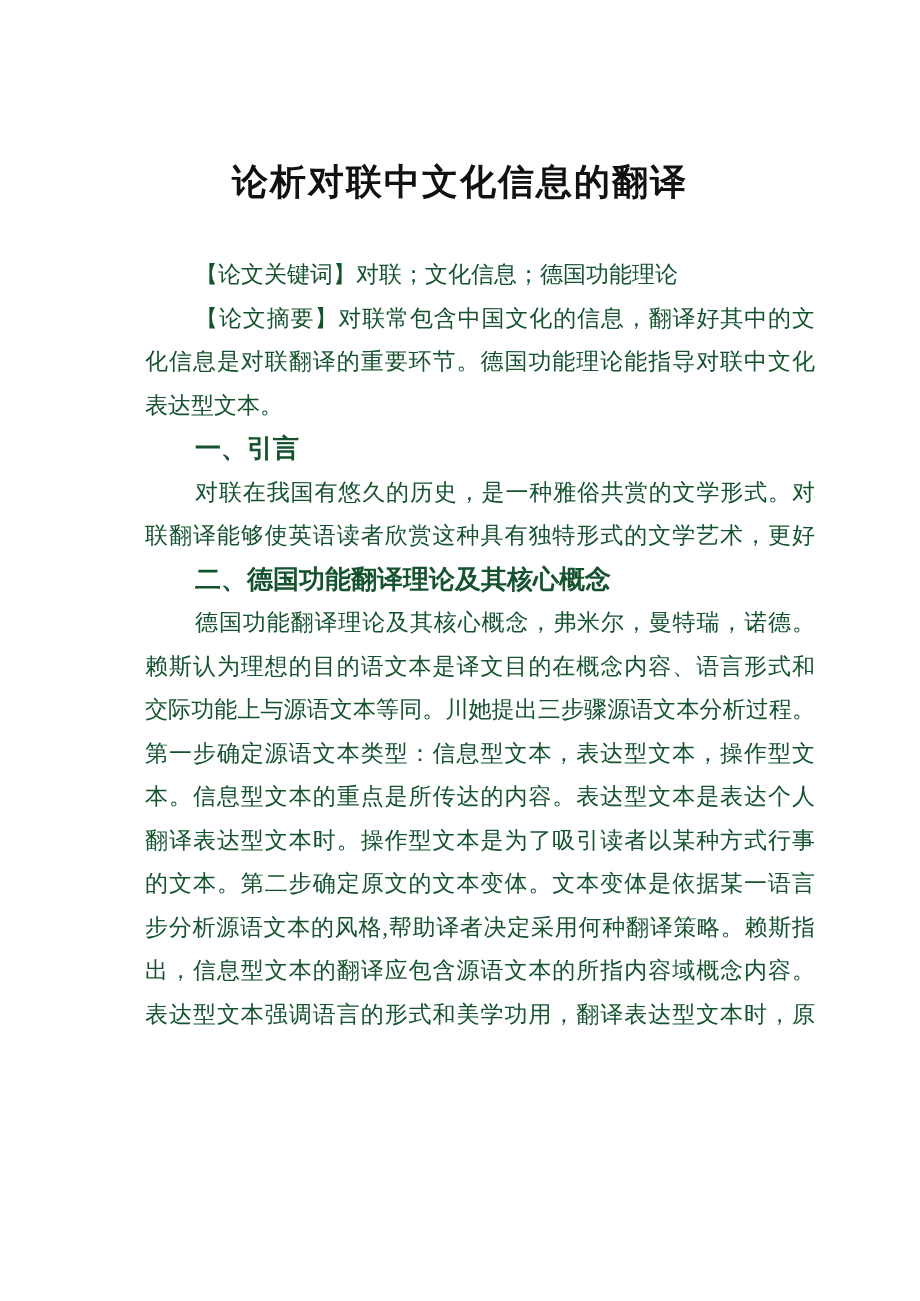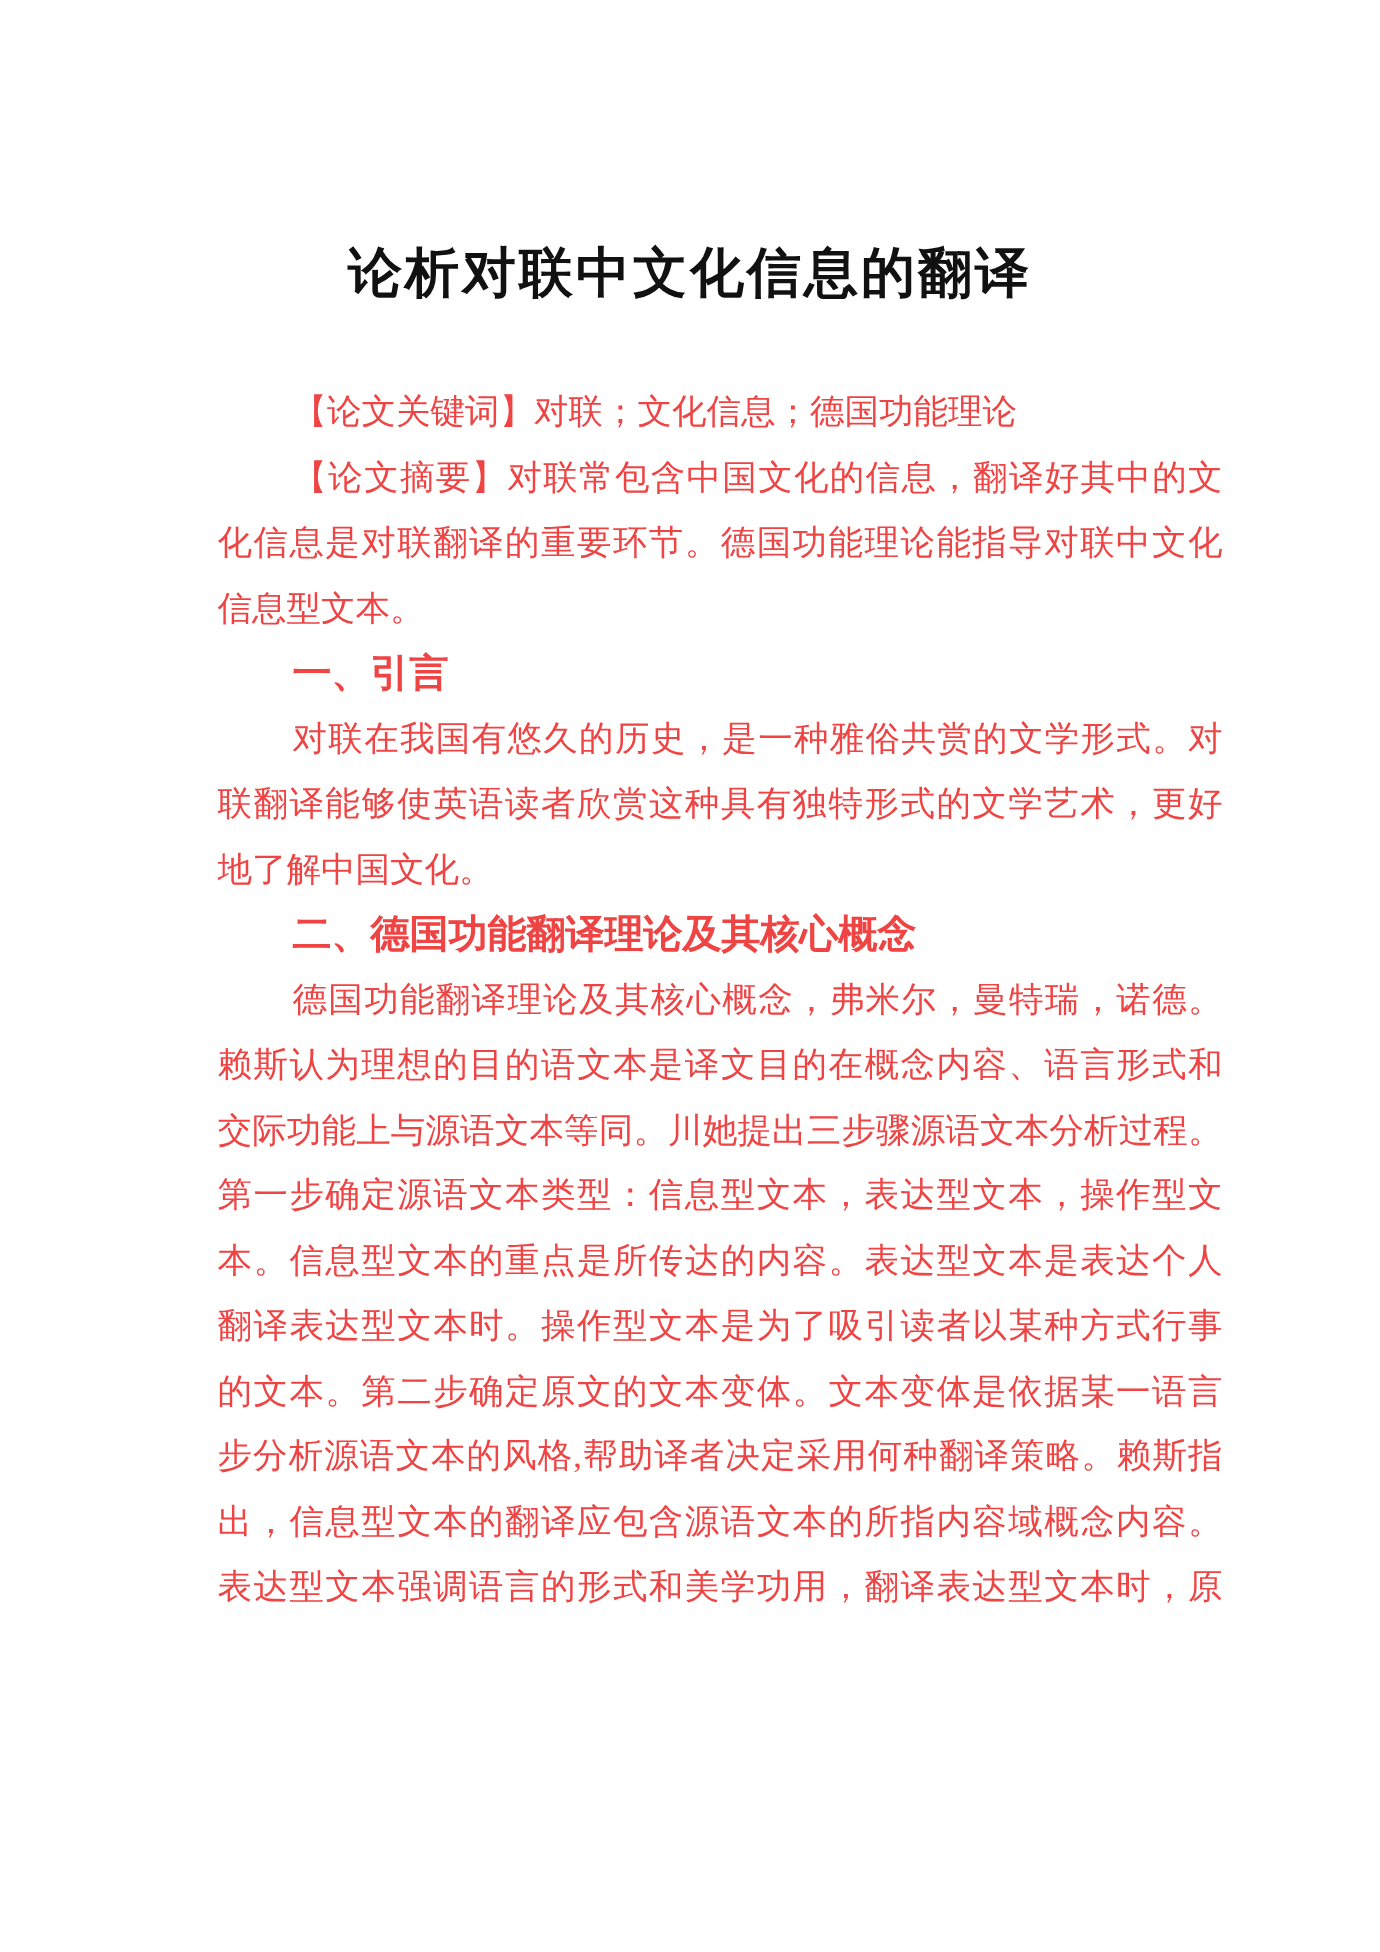--- a/index.html
+++ b/index.html
@@ -34,21 +34,21 @@
     top: 253px;
     left: 145px;
     width: 670px;
   }
   .line {
     height: 43.5px;
     line-height: 43.5px;
     font-size: 23px;
     overflow: hidden;
     white-space: normal;
-    color: #ef4444;
+    color: #14532d;
   }
   .line.indent { text-indent: 50px; }
   .line.fill {
     text-align: justify;
     text-align-last: justify;
     font-family: Liberation Serif, serif;
   }
   .line.heading {
     font-family: "Liberation Sans", "DejaVu Sans", sans-serif;
     font-weight: bold;
@@ -57,25 +57,24 @@
 </style>
 </head>
 <body>
 
 <div class="page">
   <div class="doc-title">论析对联中文化信息的翻译</div>
   <div class="content">
       <div class="line indent">【论文关键词】对联；文化信息；德国功能理论</div>
       <div class="line indent fill">【论文摘要】对联常包含中国文化的信息，翻译好其中的文</div>
       <div class="line fill">化信息是对联翻译的重要环节。德国功能理论能指导对联中文化</div>
-      <div class="line">信息型文本。</div>
+      <div class="line">表达型文本。</div>
       <div class="line heading indent">一、引言</div>
       <div class="line indent fill">对联在我国有悠久的历史，是一种雅俗共赏的文学形式。对</div>
       <div class="line fill">联翻译能够使英语读者欣赏这种具有独特形式的文学艺术，更好</div>
-      <div class="line">地了解中国文化。</div>
       <div class="line heading indent">二、德国功能翻译理论及其核心概念</div>
       <div class="line indent fill">德国功能翻译理论及其核心概念，弗米尔，曼特瑞，诺德。</div>
       <div class="line fill">赖斯认为理想的目的语文本是译文目的在概念内容、语言形式和</div>
       <div class="line fill">交际功能上与源语文本等同。川她提出三步骤源语文本分析过程。</div>
       <div class="line fill">第一步确定源语文本类型：信息型文本，表达型文本，操作型文</div>
       <div class="line fill">本。信息型文本的重点是所传达的内容。表达型文本是表达个人</div>
       <div class="line fill">翻译表达型文本时。操作型文本是为了吸引读者以某种方式行事</div>
       <div class="line fill">的文本。第二步确定原文的文本变体。文本变体是依据某一语言</div>
       <div class="line fill">步分析源语文本的风格,帮助译者决定采用何种翻译策略。赖斯指</div>
       <div class="line fill">出，信息型文本的翻译应包含源语文本的所指内容域概念内容。</div>

